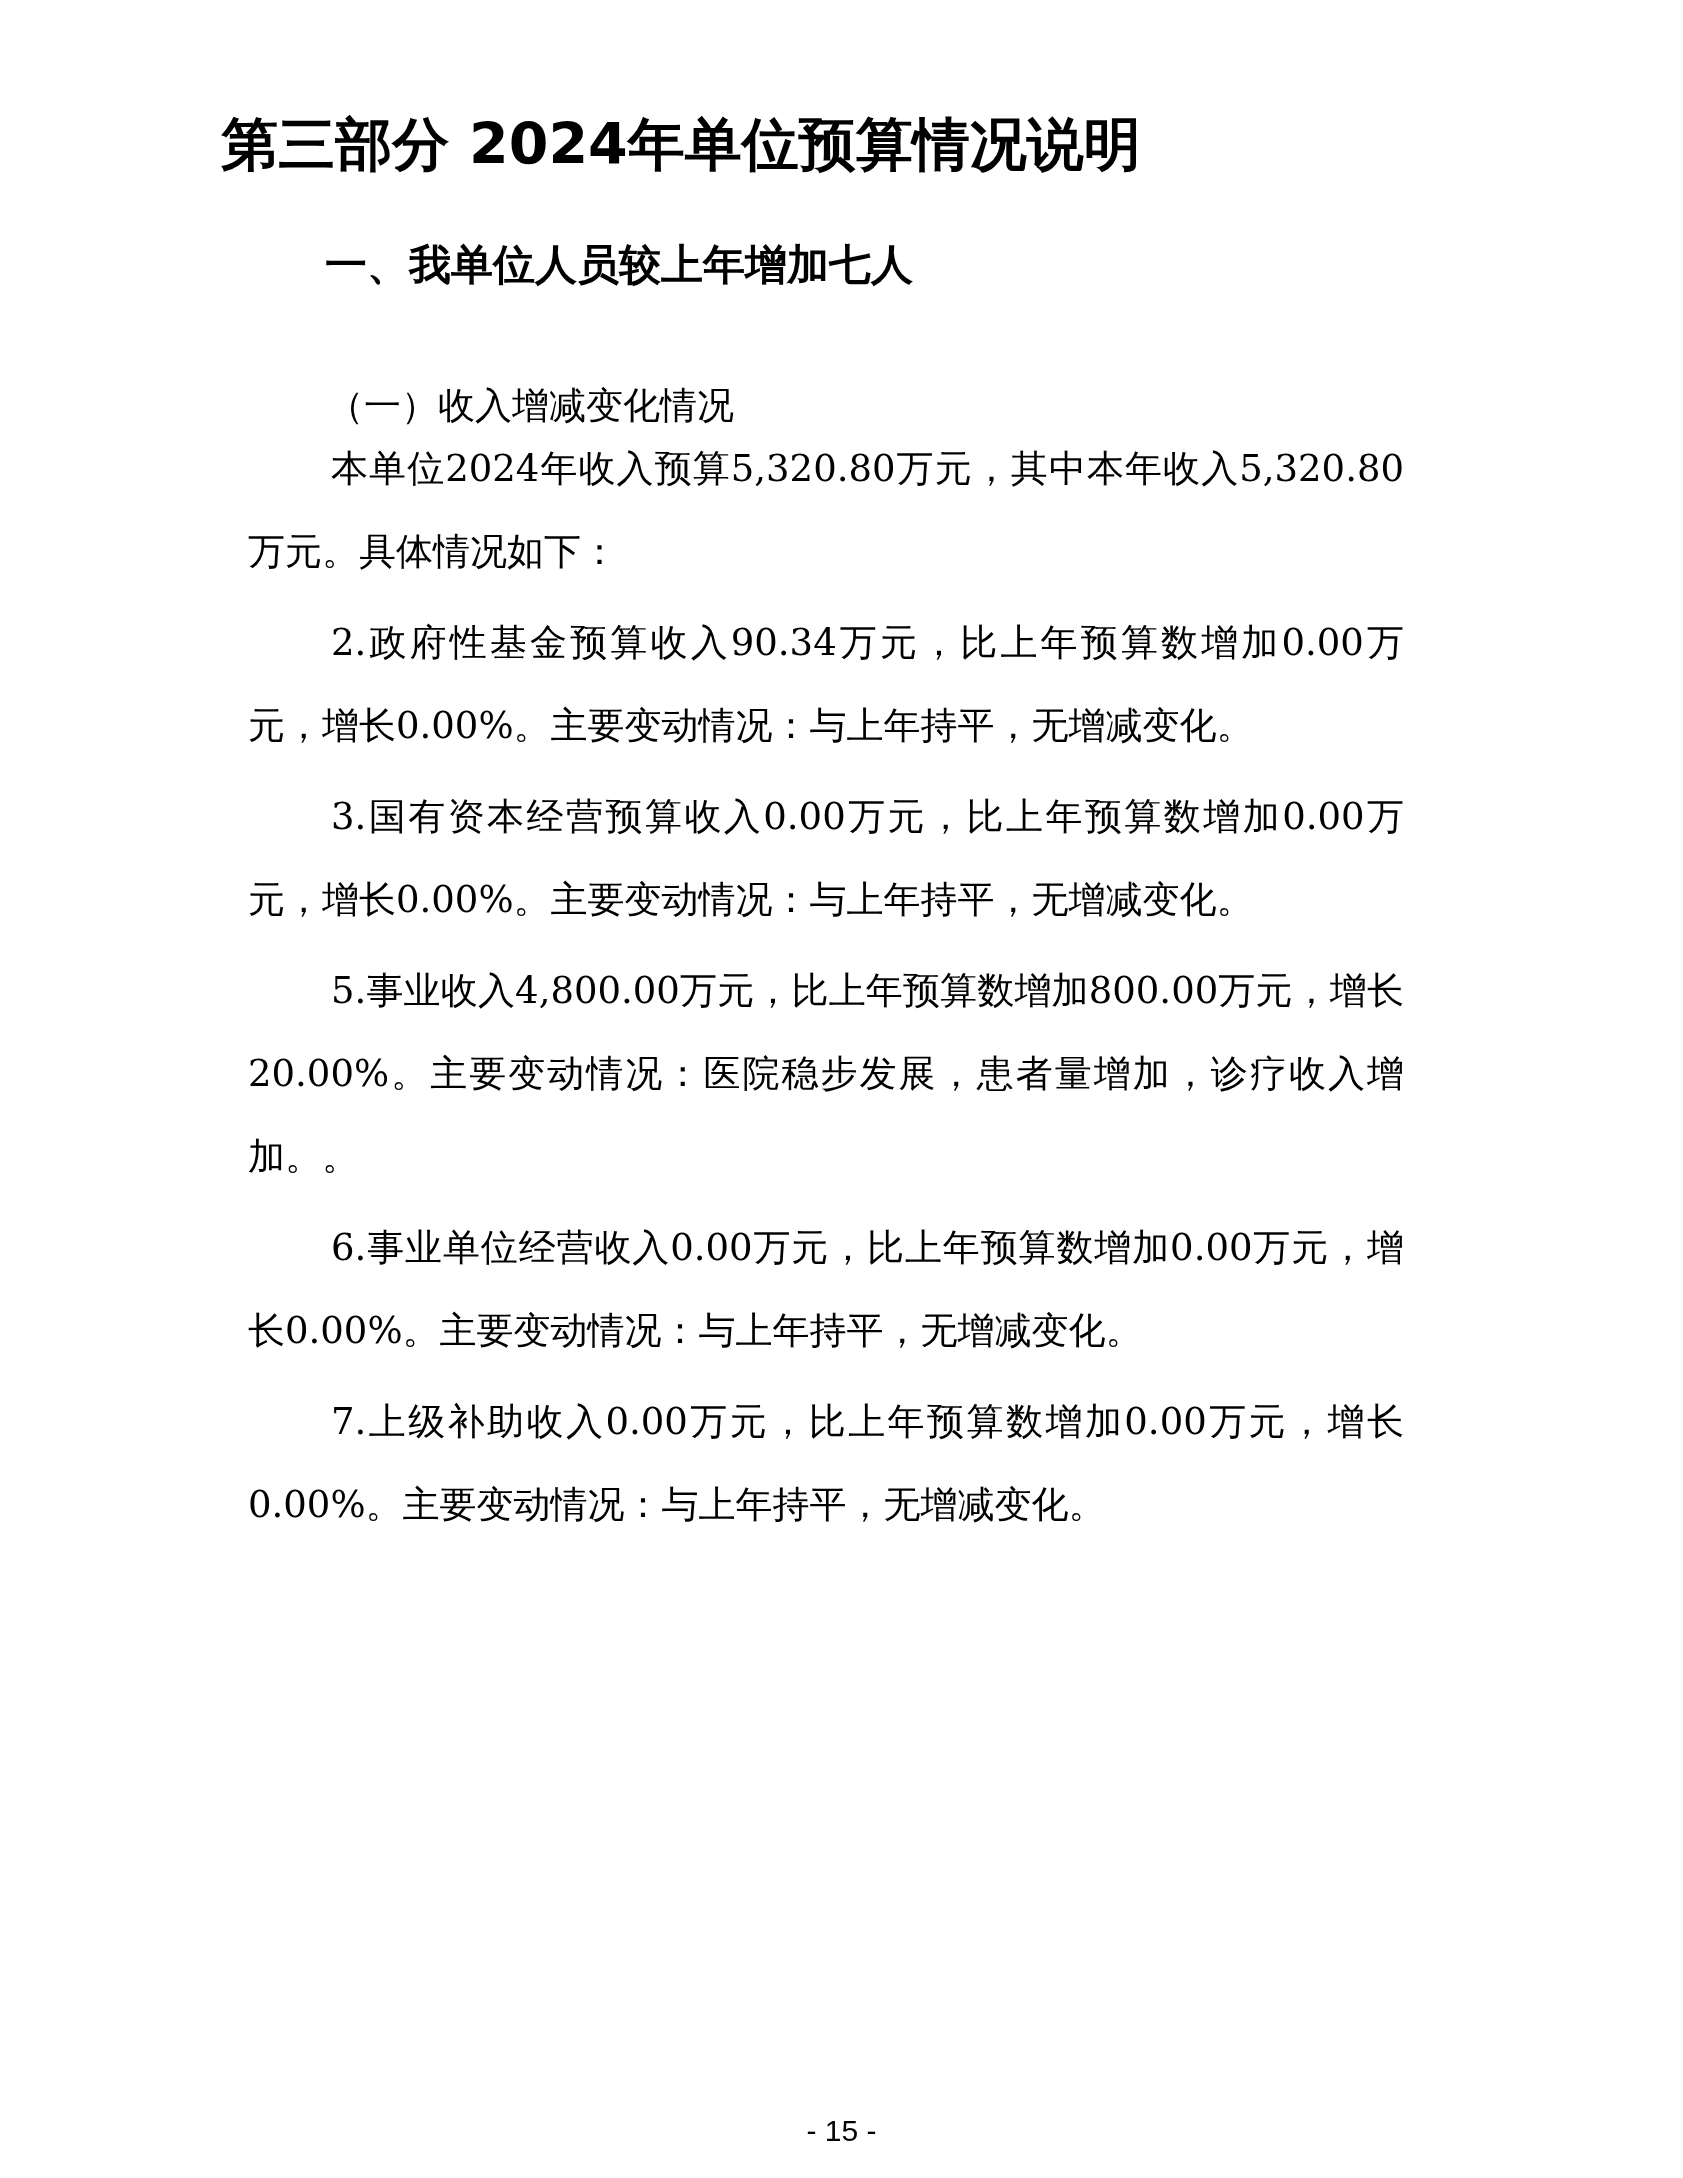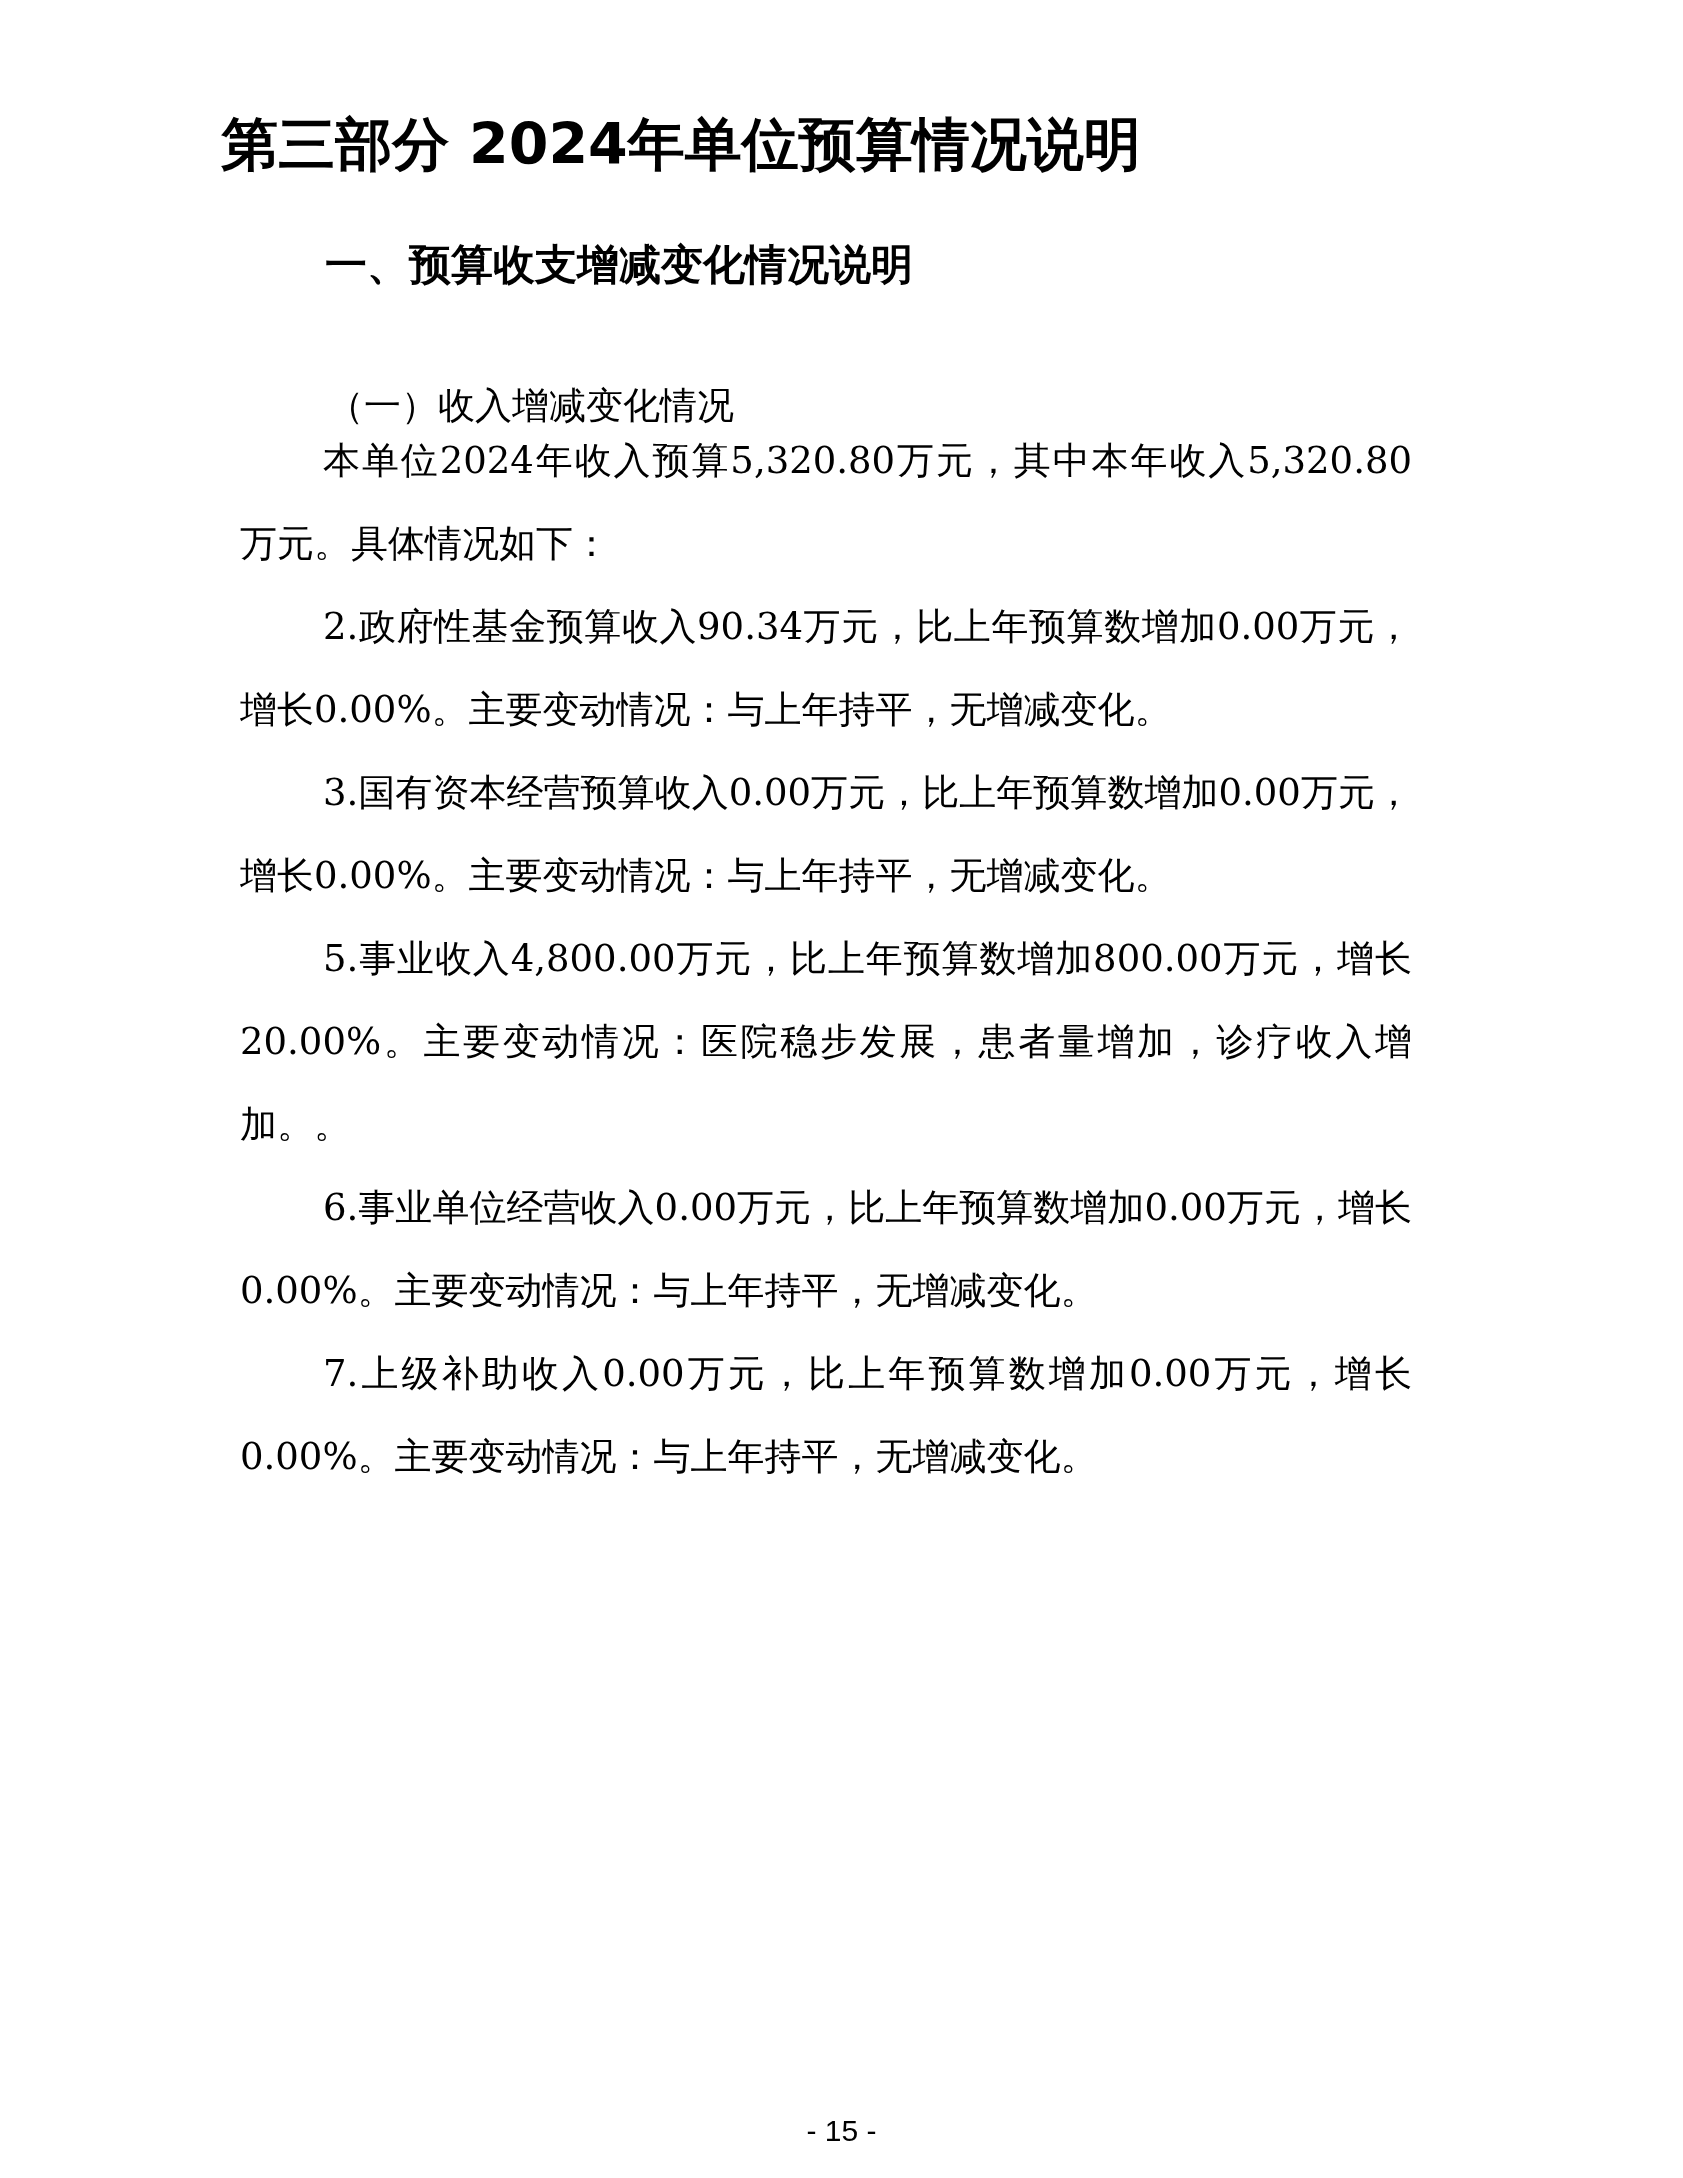--- a/index.html
+++ b/index.html
@@ -44,41 +44,41 @@
       left: 240px;
       width: 1172px;
       top: 419px;
       font-family: "DejaVu Serif", serif;
       font-size: 37px;
       line-height: 83px;
       text-align: justify;
       text-justify: inter-character;
     }
     .para {
-      margin: 0;
+      margin: 8px;
       text-indent: 83px;
       text-align: justify;
       text-justify: inter-character;
     }
     .page-num {
       position: absolute;
       left: 0; width: 1683px;
       top: 2111px;
       text-align: center;
       font-family: "Liberation Sans", sans-serif;
       font-size: 30px;
       line-height: 40px;
     }
   </style>
 </head>
 <body>
 
 <div class="title">第三部分 2024年单位预算情况说明</div>
 
-<div class="h1">一、预算收支增减变化情况说明</div>
+<div class="h1">一、我单位人员较上年增加七人</div>
 
 <div class="h2">（一）收入增减变化情况</div>
 
 <div class="body">
   <p class="para">本单位2024年收入预算5,320.80万元，其中本年收入5,320.80万元。具体情况如下：</p>
   <p class="para">2.政府性基金预算收入90.34万元，比上年预算数增加0.00万元，增长0.00%。主要变动情况：与上年持平，无增减变化。</p>
   <p class="para">3.国有资本经营预算收入0.00万元，比上年预算数增加0.00万元，增长0.00%。主要变动情况：与上年持平，无增减变化。</p>
   <p class="para">5.事业收入4,800.00万元，比上年预算数增加800.00万元，增长20.00%。主要变动情况：医院稳步发展，患者量增加，诊疗收入增加。。</p>
   <p class="para">6.事业单位经营收入0.00万元，比上年预算数增加0.00万元，增长0.00%。主要变动情况：与上年持平，无增减变化。</p>
   <p class="para">7.上级补助收入0.00万元，比上年预算数增加0.00万元，增长0.00%。主要变动情况：与上年持平，无增减变化。</p>

